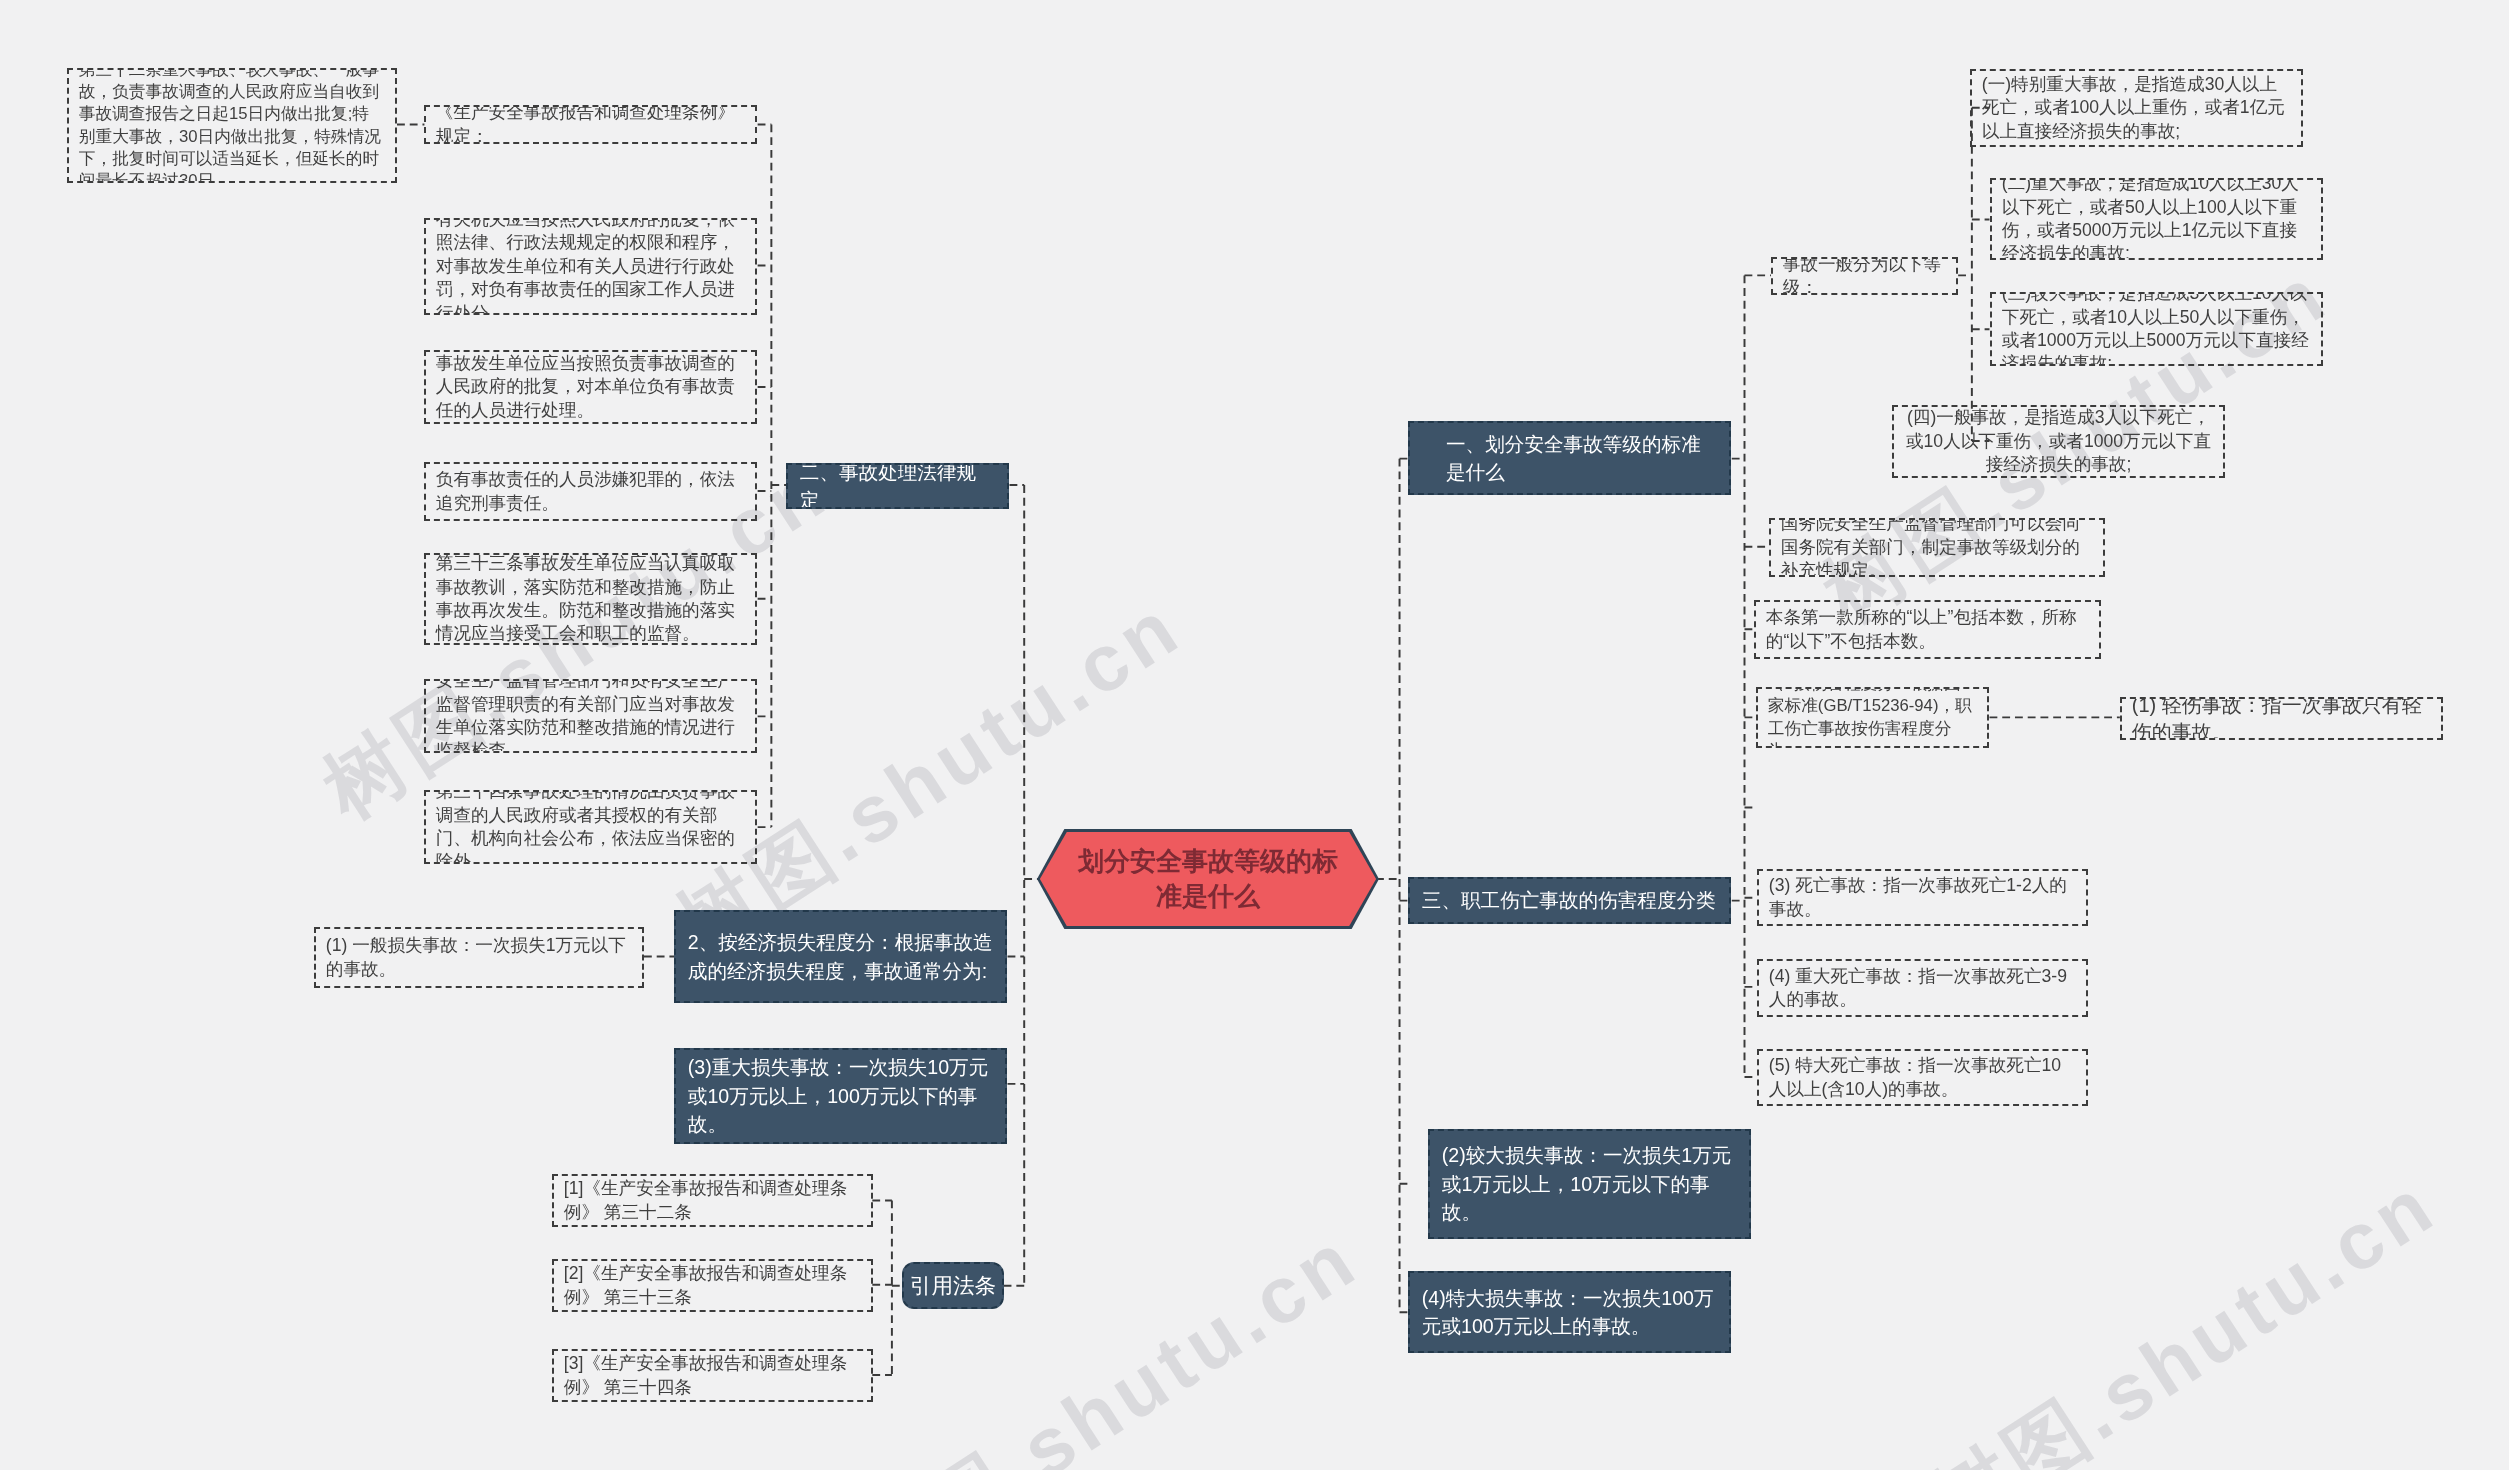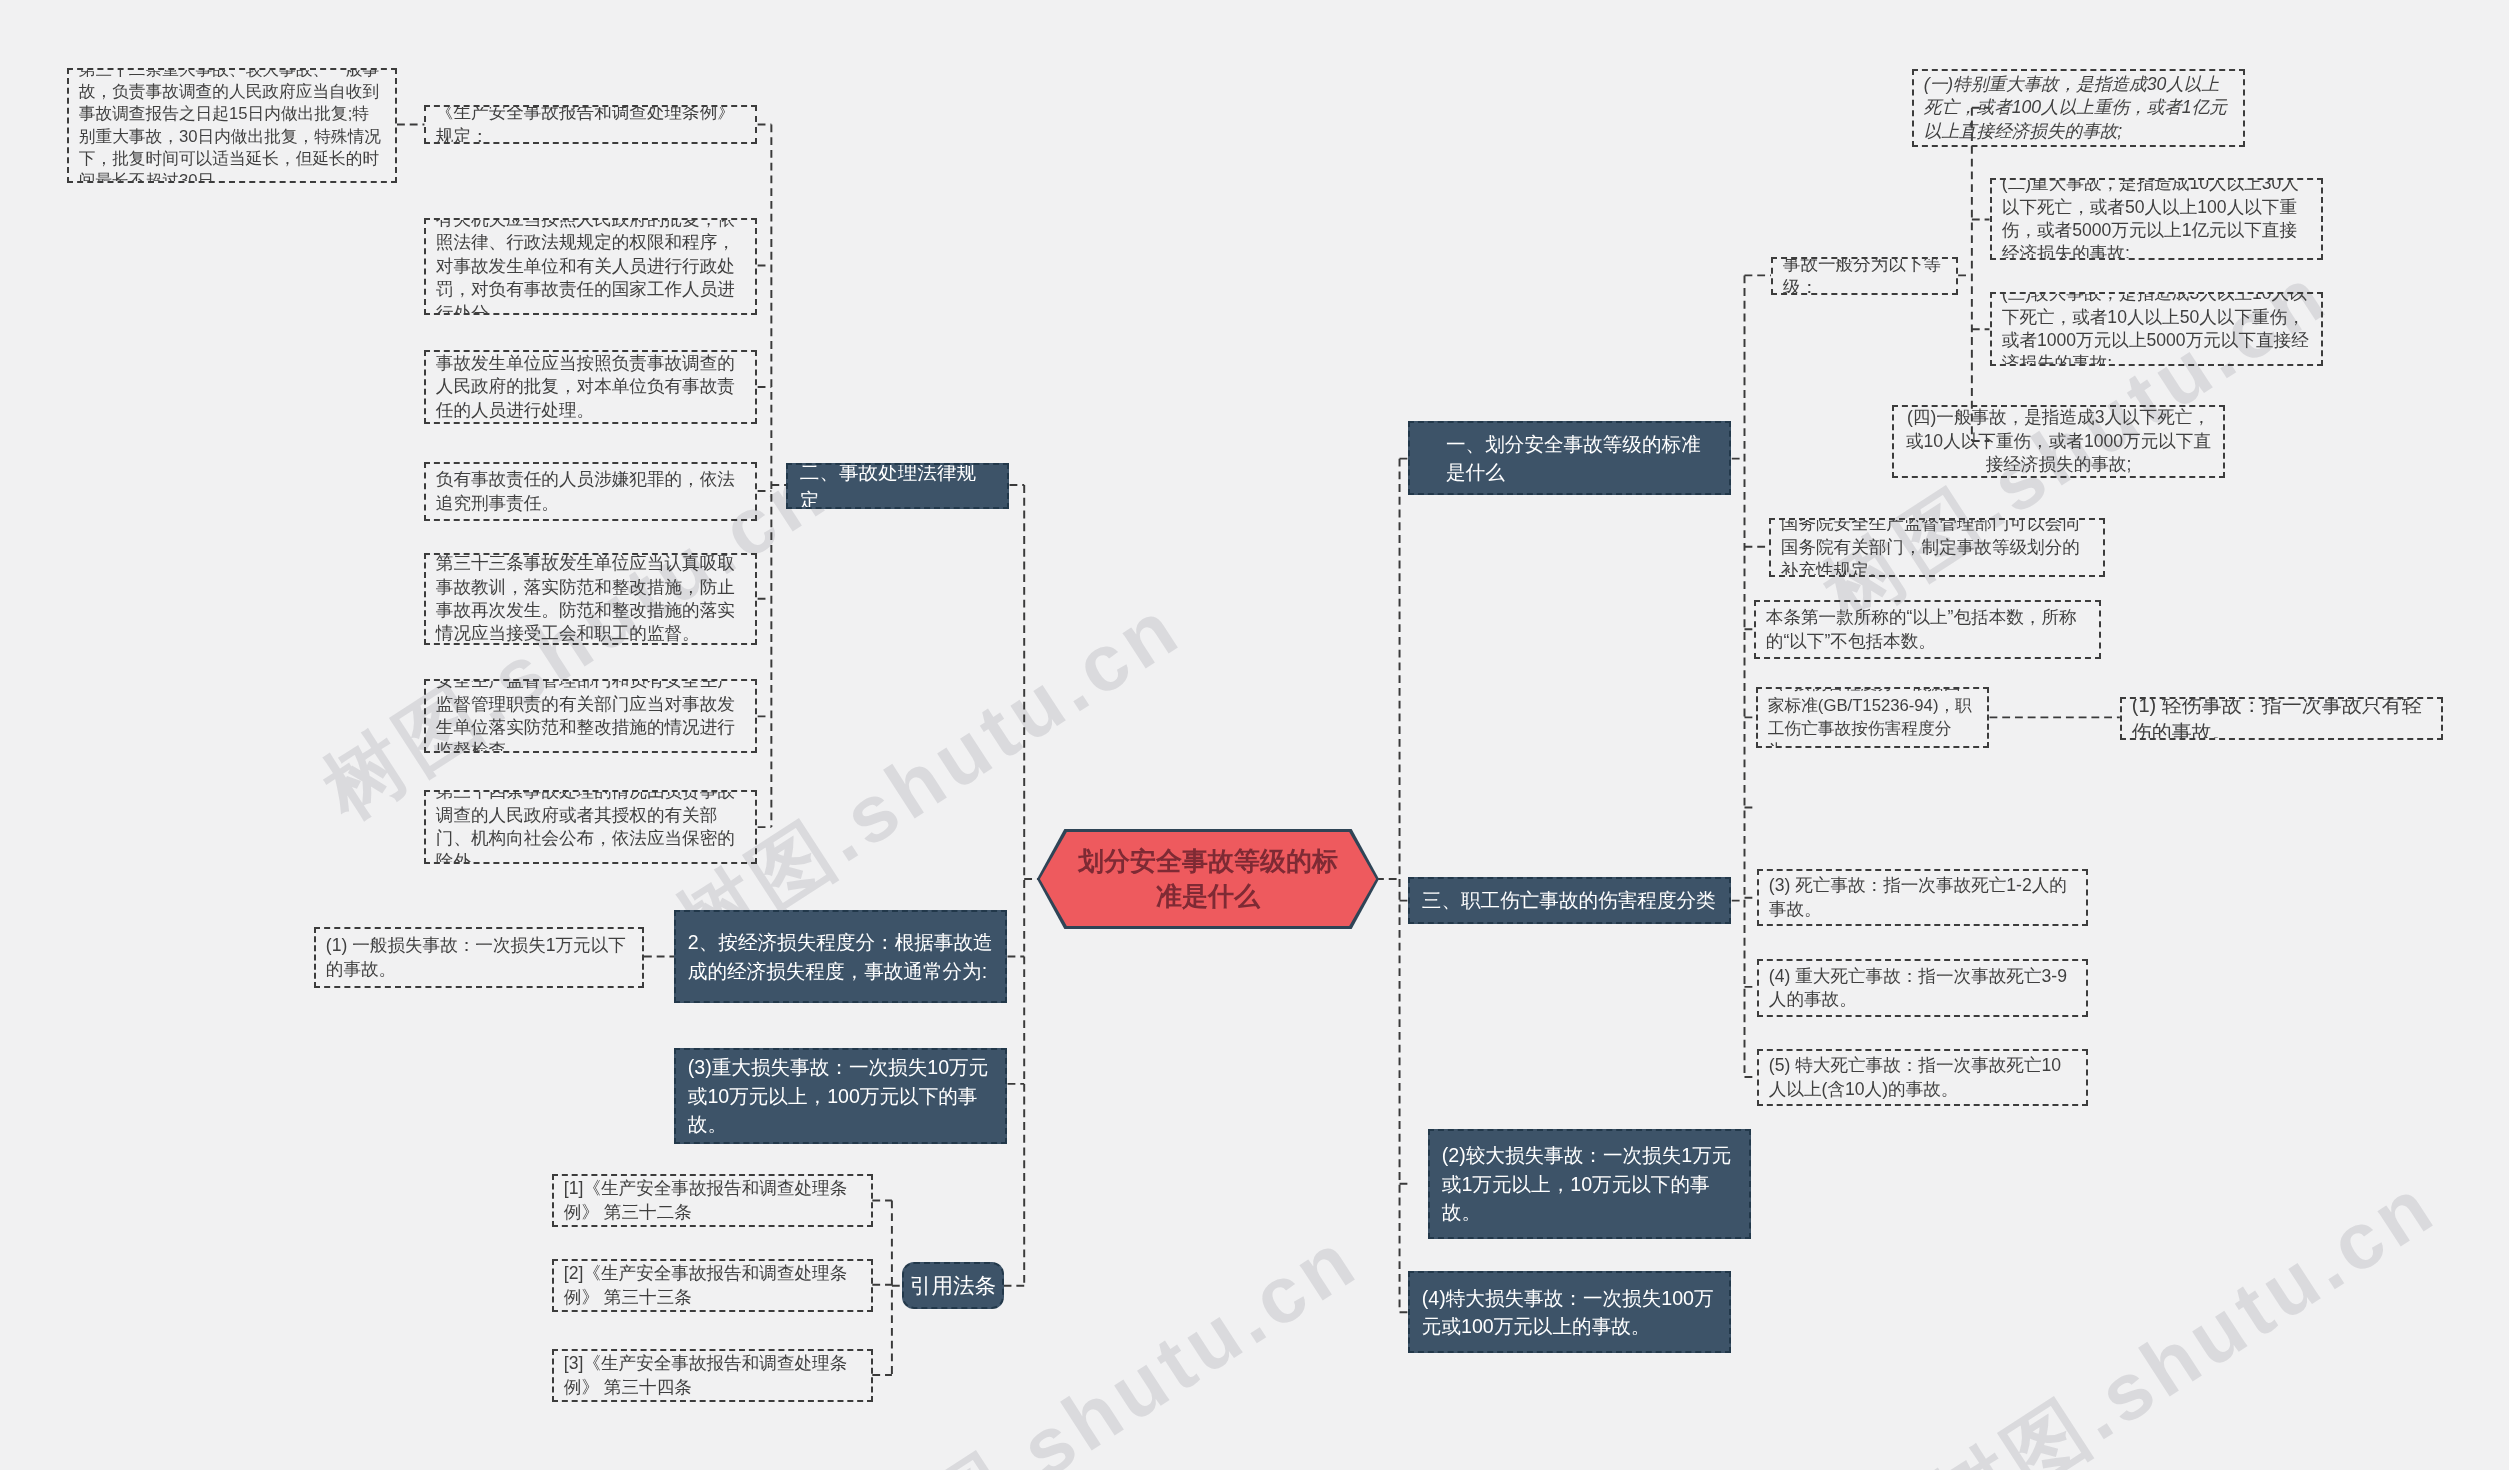--- a/index.html
+++ b/index.html
@@ -106,21 +106,21 @@
   <div class="lb" style="left:552px;top:1349px;width:321px;height:53px;">
       <span class="t">[3]《生产安全事故报告和调查处理条例》 第三十四条</span>
     </div>
 
   <div class="dk" style="left:1408px;top:421px;width:323px;height:74px;padding-left:36px;">
       <span class="t">一、划分安全事故等级的标准是什么</span>
     </div>
   <div class="lb" style="left:1771px;top:257px;width:187px;height:38px;">
       <span class="t">事故一般分为以下等级：</span>
     </div>
-  <div class="lb" style="left:1912px;top:69px;width:333px;height:78px;font-style:italic;">
+  <div class="lb" style="left:1970px;top:69px;width:333px;height:78px;">
       <span class="t">(一)特别重大事故，是指造成30人以上死亡，或者100人以上重伤，或者1亿元以上直接经济损失的事故;</span>
     </div>
   <div class="lb" style="left:1990px;top:178px;width:333px;height:82px;">
       <span class="t">(二)重大事故，是指造成10人以上30人以下死亡，或者50人以上100人以下重伤，或者5000万元以上1亿元以下直接经济损失的事故;</span>
     </div>
   <div class="lb" style="left:1990px;top:292px;width:333px;height:74px;">
       <span class="t">(三)较大事故，是指造成3人以上10人以下死亡，或者10人以上50人以下重伤，或者1000万元以上5000万元以下直接经济损失的事故;</span>
     </div>
   <div class="lb" style="left:1892px;top:405px;width:333px;height:73px;text-align:center;">
       <span class="t">(四)一般事故，是指造成3人以下死亡，或10人以下重伤，或者1000万元以下直接经济损失的事故;</span>

